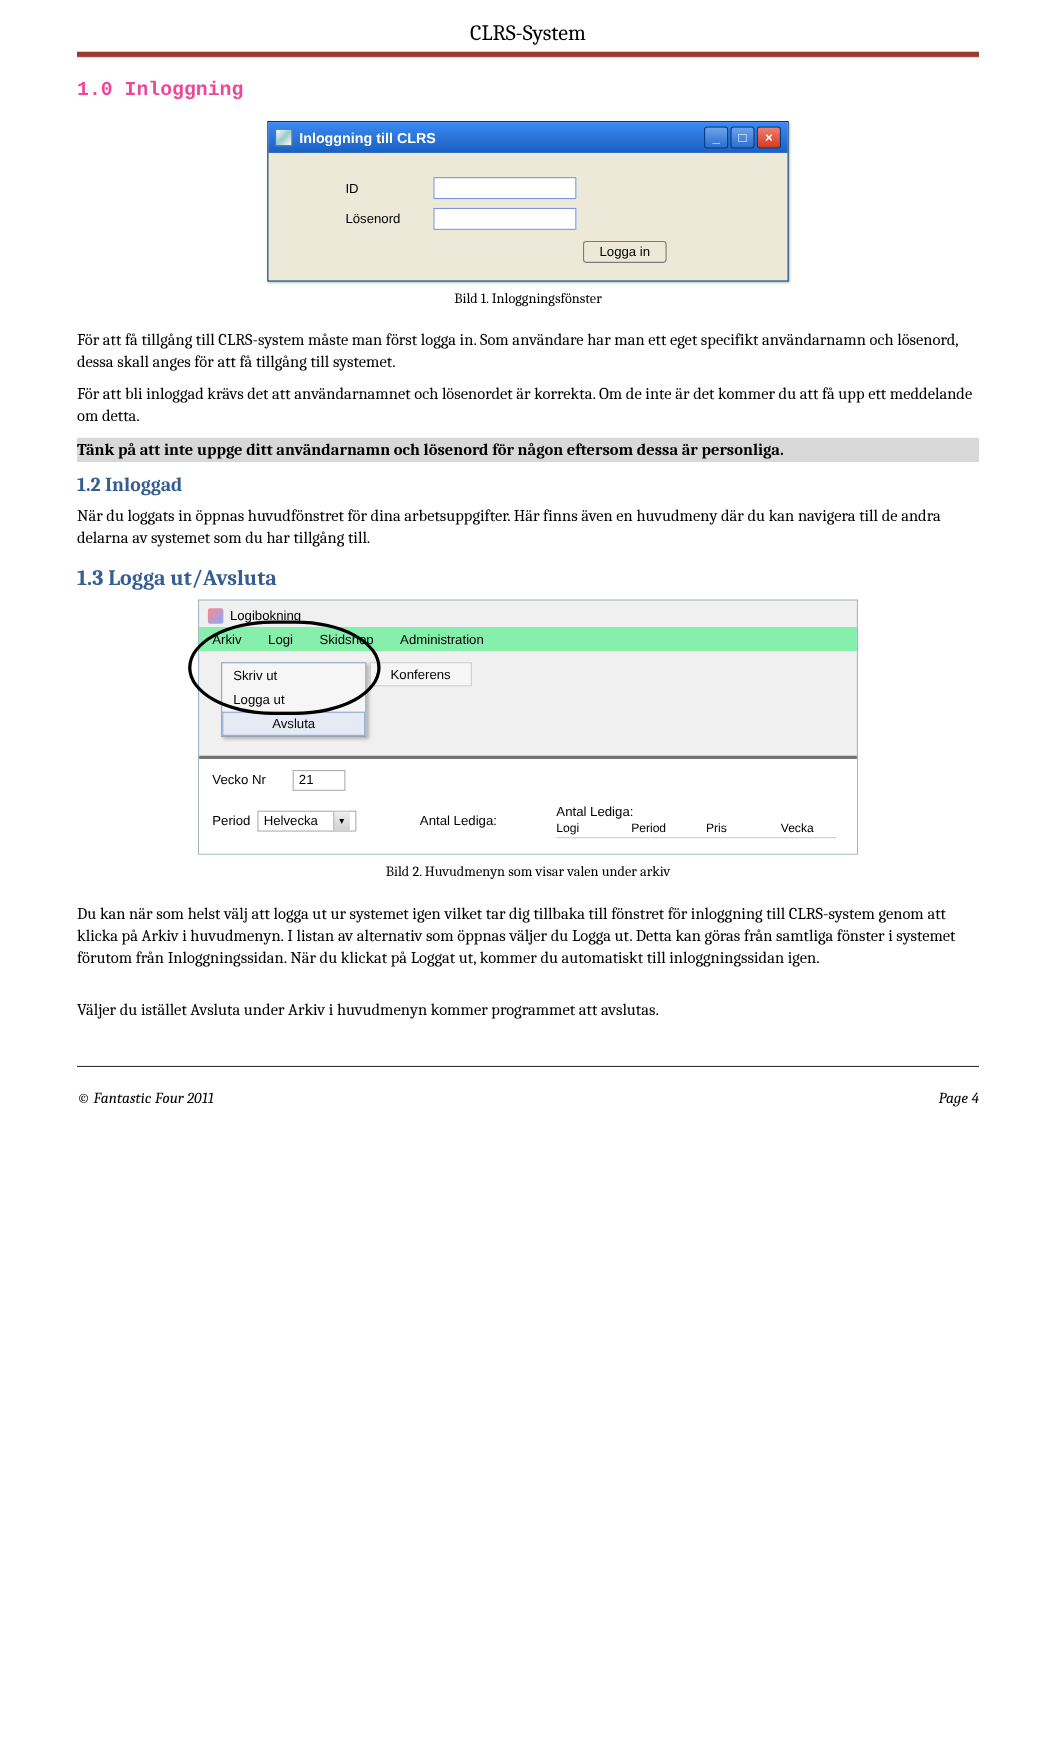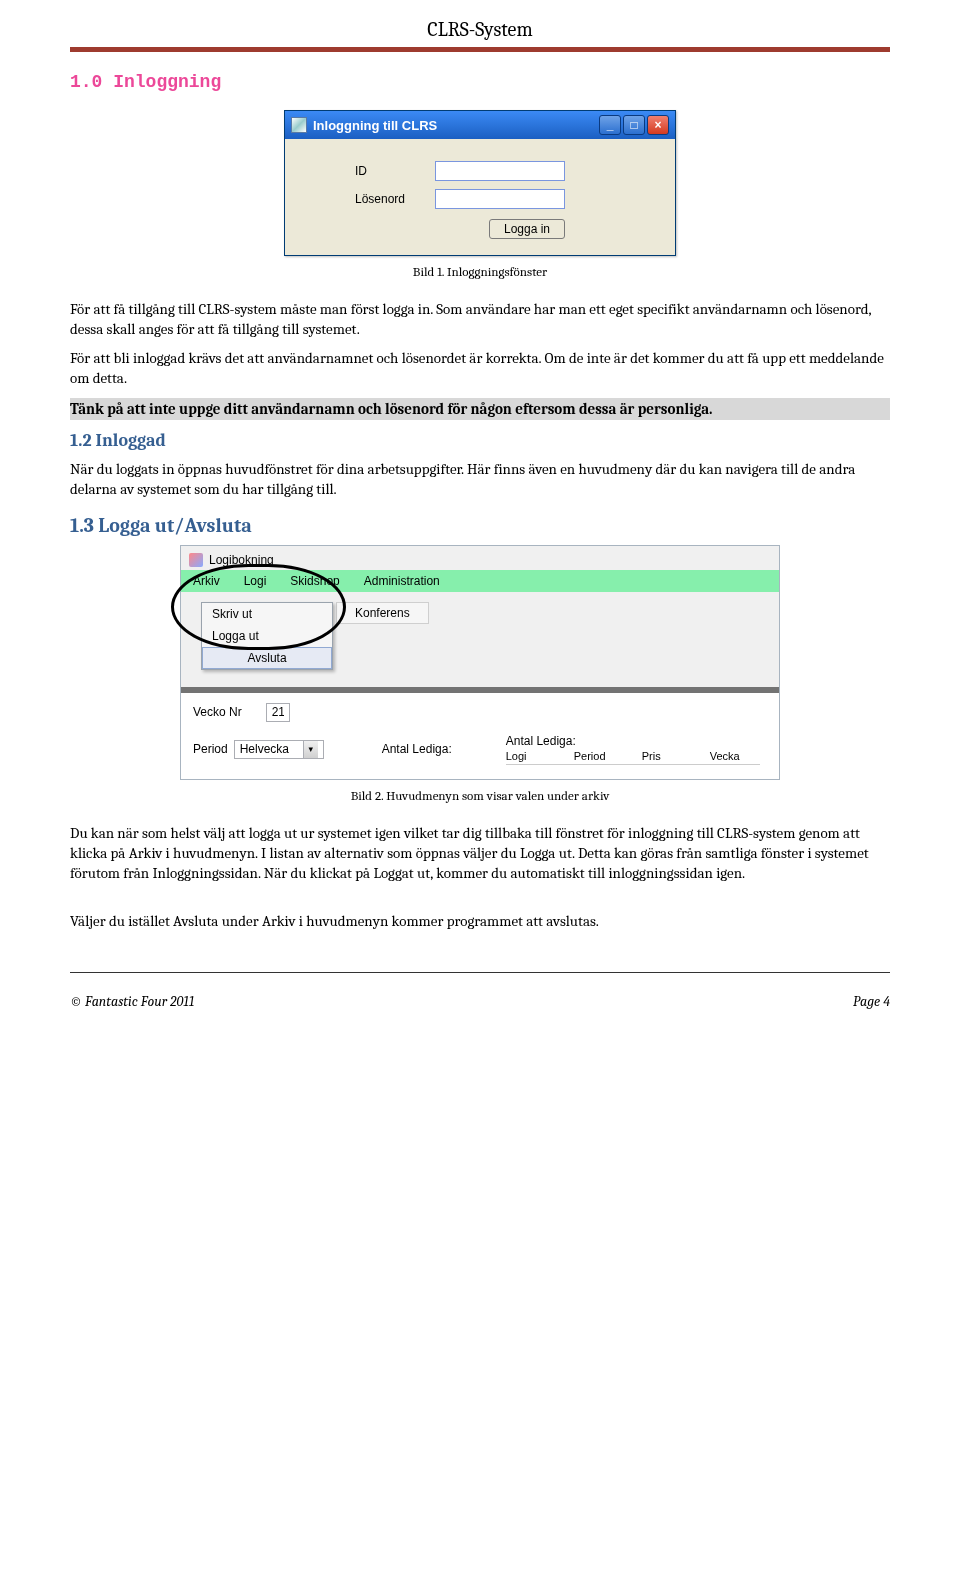--- a/index.html
+++ b/index.html
@@ -52,21 +52,21 @@
   .highlight {
     background: #d8d8d8;
     padding: 2px 0;
     margin: 10px 0;
     font-weight: bold;
     display: block;
   }
 
   
   .login-window {
-    width: 392px;
+    width: 474px;
     margin: 8px auto 6px auto;
     border: 1px solid #003c74;
     background: #ece9d8;
     font-family: Tahoma, Arial, sans-serif;
     font-size: 12px;
     box-shadow: 1px 1px 2px rgba(0,0,0,0.25);
   }
   .titlebar {
     display: flex;
     align-items: center;
@@ -159,26 +159,26 @@
     padding: 3px 18px;
     background: #f6f6f6;
     border: 1px solid #cfcfcf;
     font-size: 12px;
     z-index: 4;
   }
   .lower-panel {
     margin-top: 95px;
     padding: 10px 12px 14px 12px;
     background: #fff;
-    border-top: 6px solid #737373;
+    border-top: 3px solid #737373;
   }
   .row { display: flex; align-items: center; gap: 18px; }
   .field-lbl { font-size: 12px; color: #000; margin-right: 6px; }
   .mini-input { height: 19px; background: #fff; border: 1px solid #abadb3; font-size: 12px; padding: 0 5px; }
-  .wk { width: 24px; }
+  .wk { width: 48px; }
   .period-dd { width: 90px; display: flex; align-items: center; justify-content: space-between; }
   .dd-btn { width: 15px; height: 17px; background: linear-gradient(#f0f0f0,#d0d0d0); border-left: 1px solid #abadb3; display:flex;align-items:center;justify-content:center; font-size:9px;}
   .headers { display: flex; gap: 18px; font-size: 11px; border-bottom: 1px solid #ccc; padding-bottom: 2px; margin-top:2px;}
   .hcell { width: 50px; }
 
   
   .page-footer {
     margin-top: 40px;
     border-top: 1px solid #333;
     padding-top: 20px;

